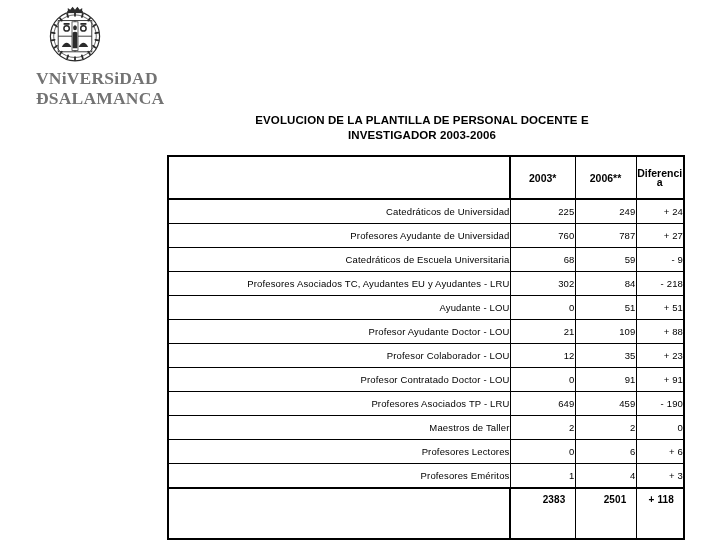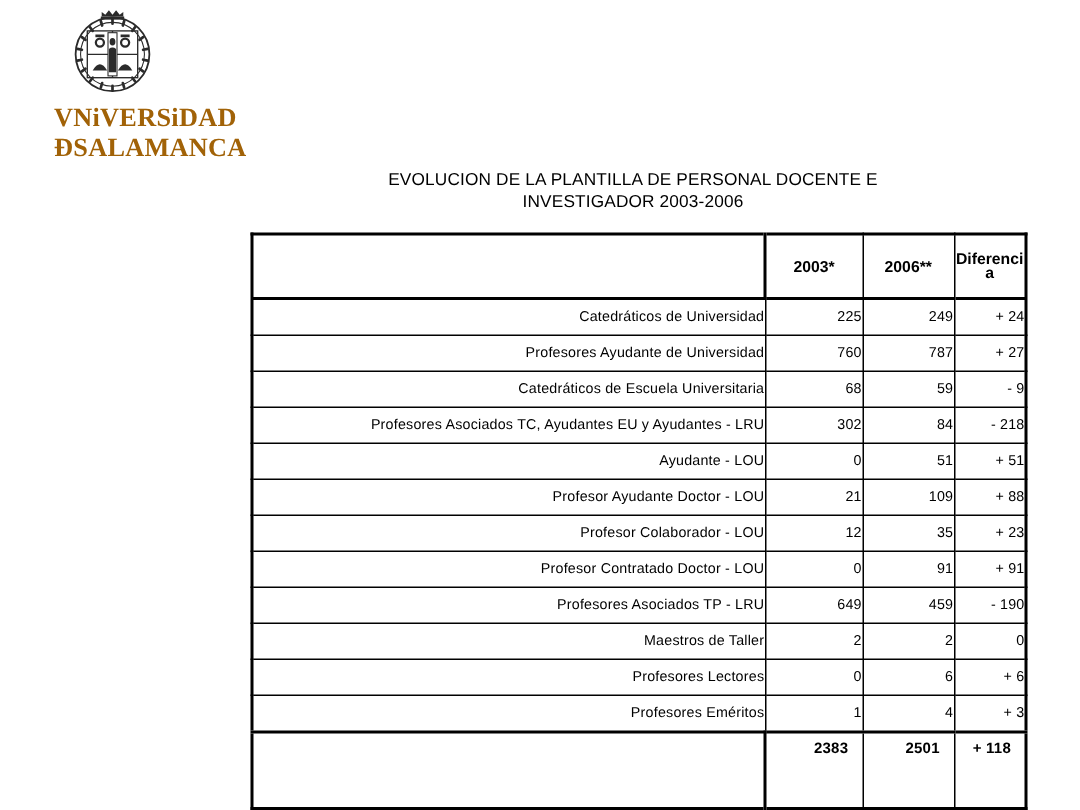--- a/index.html
+++ b/index.html
@@ -29,41 +29,41 @@
     left: 27px;
     top: 3px;
     width: 60px;
     height: 60px;
   }
   .wordmark {
     position: absolute;
     left: 18px;
     top: 66px;
     width: 132px;
-    color: #a16207;
+    color: #737373;
     font-family: "Liberation Serif", serif;
     font-weight: bold;
     font-size: 17.5px;
     line-height: 20px;
     letter-spacing: 0.2px;
   }
   .wordmark .wm-line {
     display: block;
     white-space: nowrap;
   }
 
   
   .doc-title {
     position: absolute;
     left: 236px;
     top: 113px;
     width: 372px;
     text-align: center;
     font-size: 11.5px;
-    font-weight: normal;
+    font-weight: bold;
     line-height: 15px;
     letter-spacing: 0.1px;
   }
   .doc-title .t-line { display: block; }
 
   
   .tbl-wrap {
     position: absolute;
     left: 167px;
     top: 155px;

